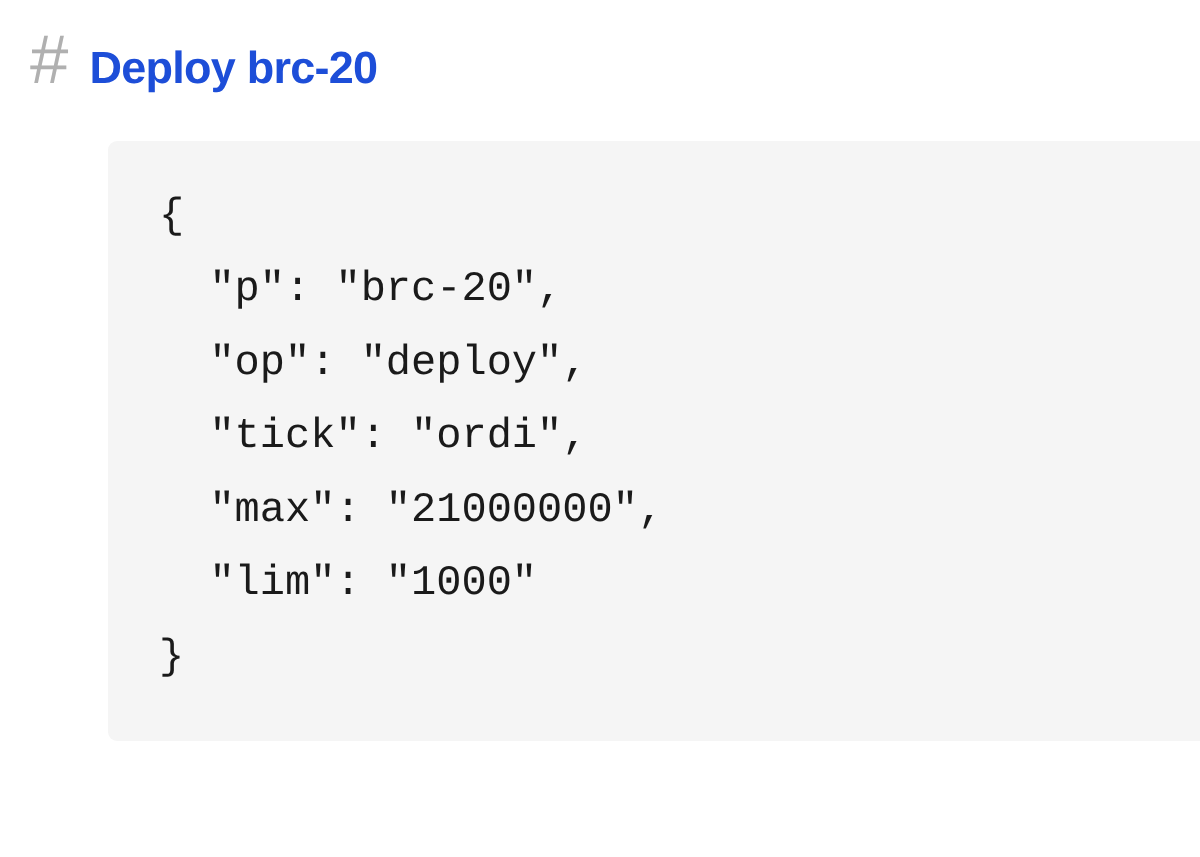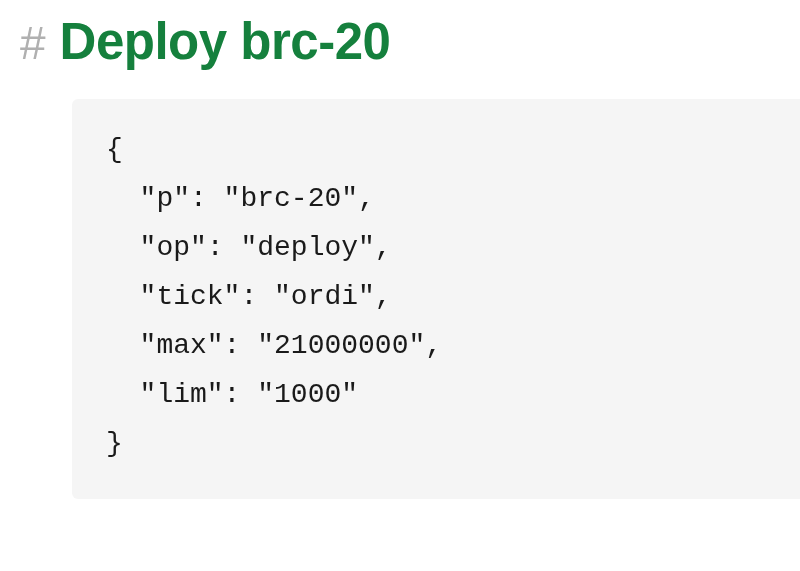--- a/index.html
+++ b/index.html
@@ -21,22 +21,22 @@
       margin-bottom: 28px;
     }
     .hash {
       color: #b0b0b0;
       font-size: 46px;
       font-weight: 400;
       margin-right: 14px;
       font-family: -apple-system, BlinkMacSystemFont, "Segoe UI", Helvetica, Arial, sans-serif;
     }
     .title {
-      color: #15803d;
-      font-size: 51px;
+      color: #1d4ed8;
+      font-size: 30px;
       font-weight: 700;
       letter-spacing: -0.5px;
     }
     .code-block {
       background: #f5f5f5;
       margin-left: 72px;
       padding: 26px 34px 30px 34px;
       border-radius: 6px 0 0 6px;
       min-height: 400px;
     }

